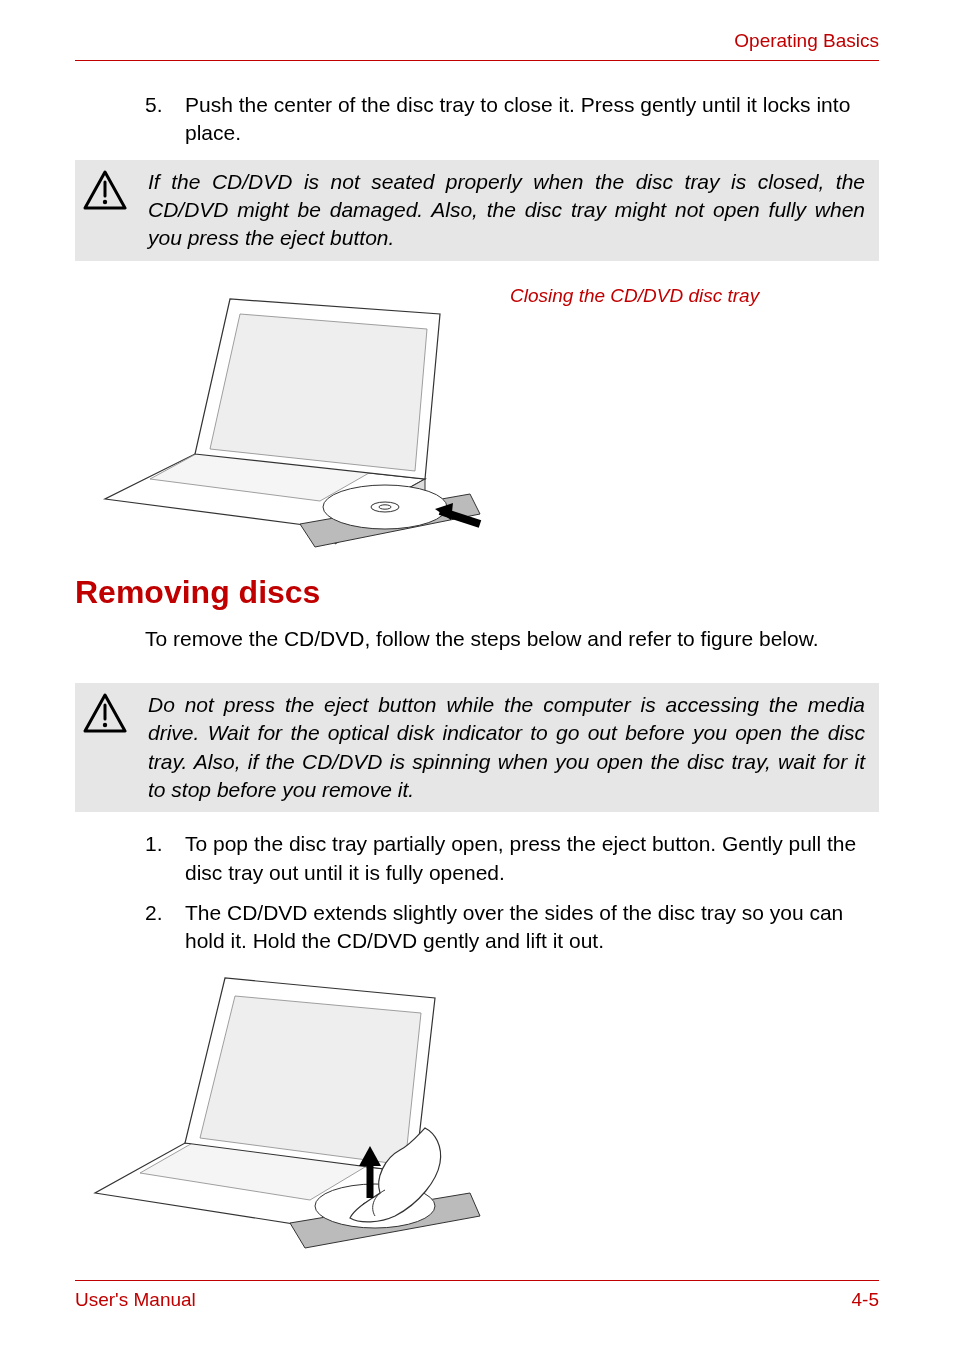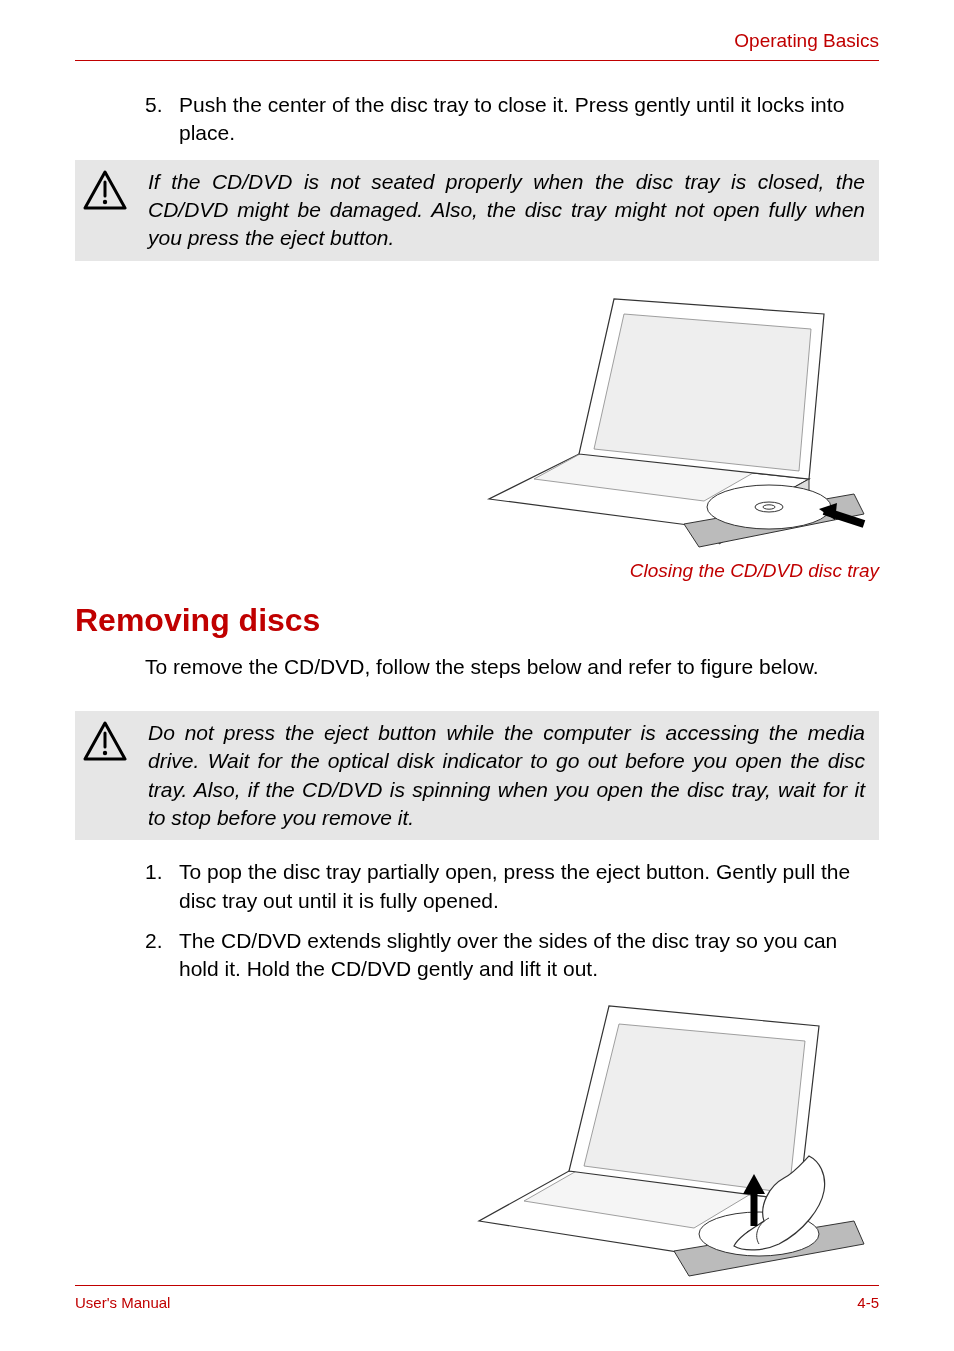--- a/index.html
+++ b/index.html
@@ -18,21 +18,21 @@
     font-size: 19px;
     padding-bottom: 8px;
   }
   .header-rule {
     border: none;
     border-top: 1px solid #c00000;
     margin-bottom: 30px;
   }
   .ol-item { display:flex; font-size:21px; line-height:1.35; margin-left:70px; margin-bottom:12px;}
   .ol-item .num { flex:0 0 34px; }
-  .ol-item .txt { flex:1; }
+  .ol-item .txt { flex:1;margin-left:6px; }
   .caution-block {
     display: flex;
     align-items: flex-start;
     background: #e6e6e6;
     padding: 8px 10px 8px 0;
     margin: 6px 0 18px 0;
     font-style: italic;
     font-size: 21px;
     line-height: 1.35;
     text-align: justify;
@@ -40,23 +40,23 @@
   }
   .caution-icon {
     flex: 0 0 60px;
     display:flex;
     justify-content:center;
     padding-top:2px;
   }
   .caution-text { flex: 1; padding-right: 4px;}
   .figure-box {
     display:flex;
-    flex-direction:column;
-    align-items:flex-end;
+    align-items:flex-start;
     margin: 10px 0 20px 0;
+    gap: 15px;
   }
   .figure-img {
     width: 420px; height: 275px;
     display:flex; align-items:center; justify-content:center;
   }
   .figure-img svg { width:100%; height:100%; }
   .figure-caption {
     color: #c00000;
     font-style: italic;
     font-size: 19px;
@@ -78,21 +78,21 @@
   .footer {
     position:absolute;
     bottom: 40px;
     left: 75px; right: 75px;
   }
   .footer-rule {
     border:none; border-top:1px solid #c00000; margin-bottom:8px;
   }
   .footer-row {
     display:flex; justify-content:space-between;
-    color:#c00000; font-size:15px;
+    color:#c00000; font-size:19px;
   }
 </style>
 </head>
 <body>
 
 <div class="page">
   <div class="header">Operating Basics</div>
   <hr class="header-rule">
 
   <div class="ol-item">

